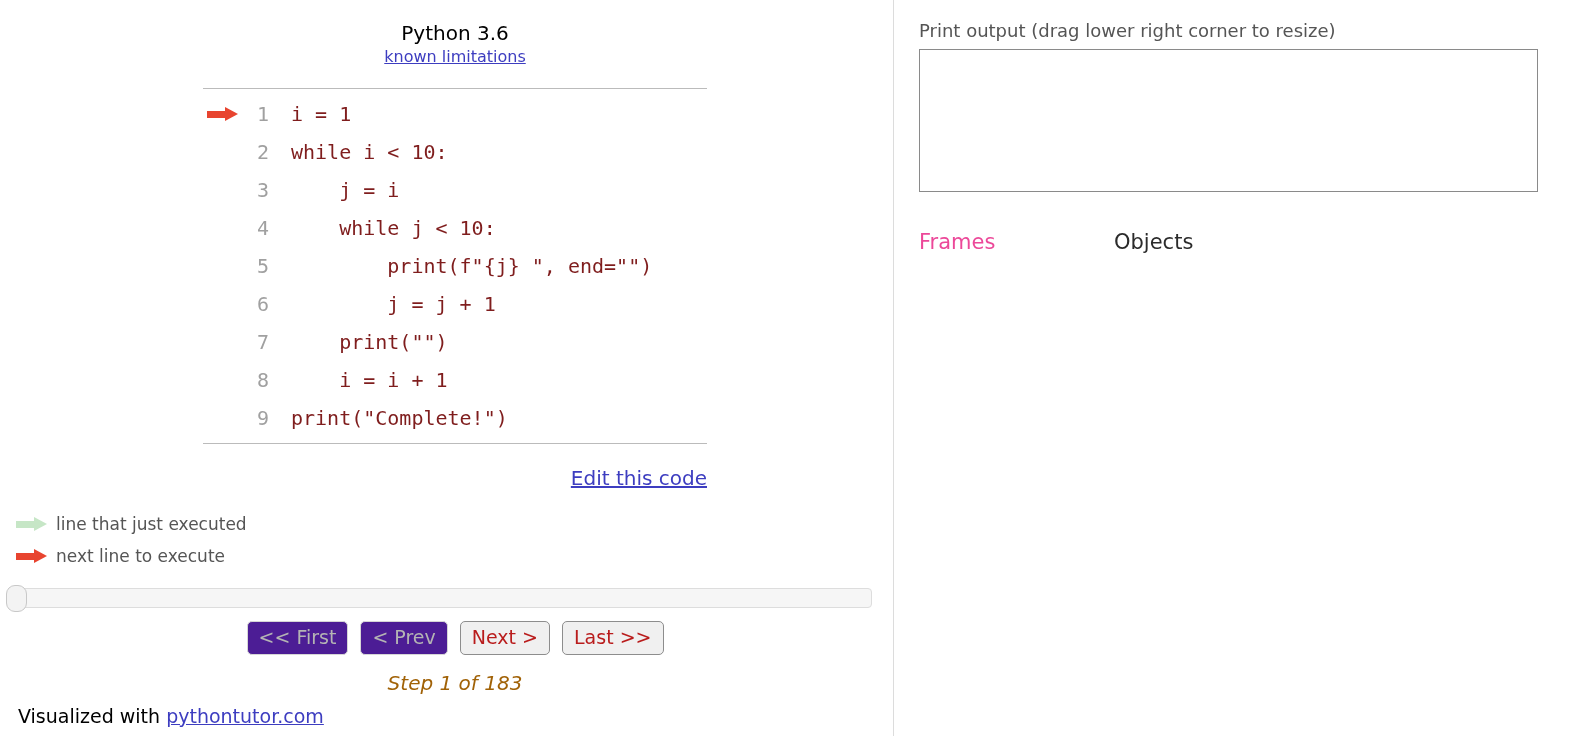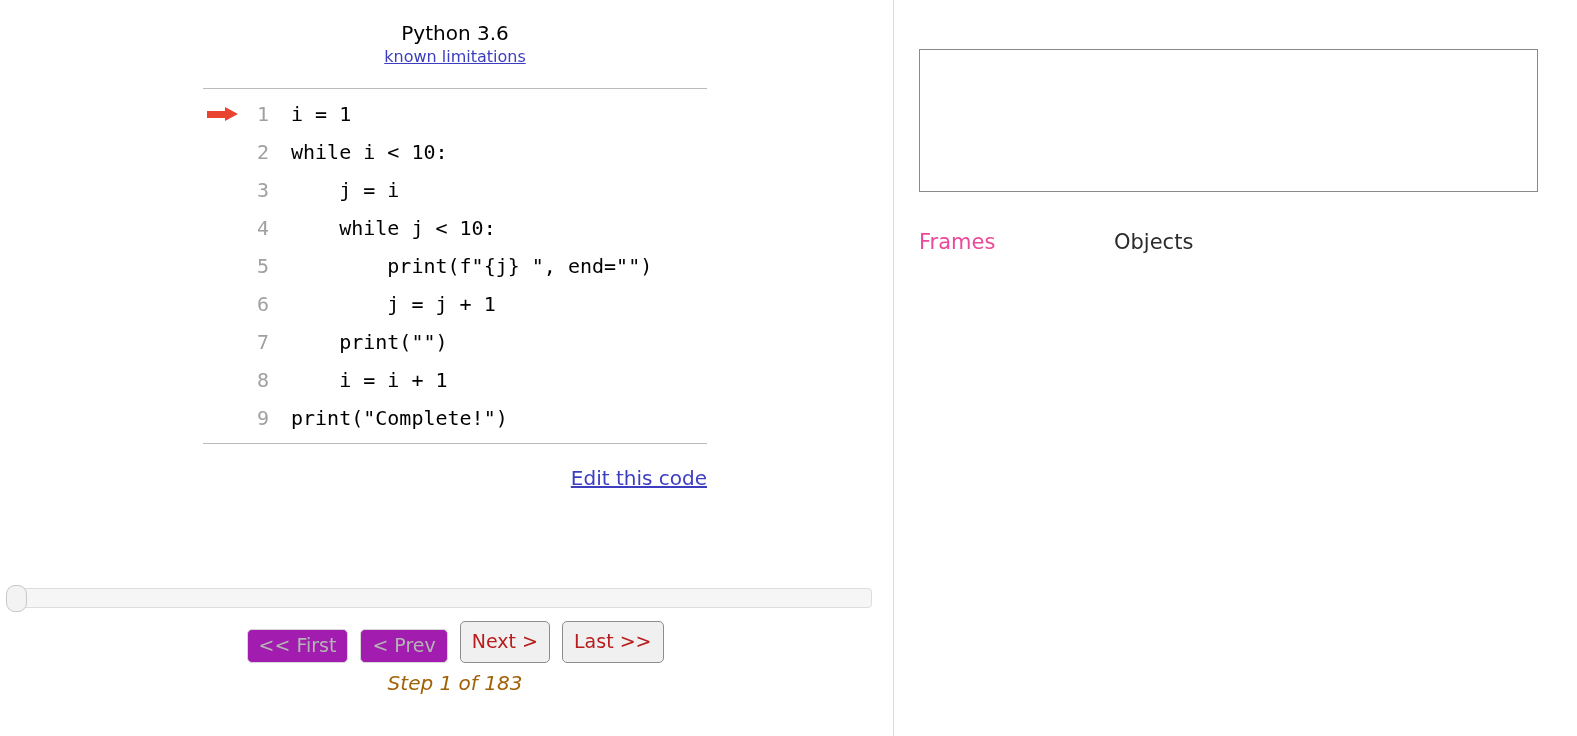--- a/index.html
+++ b/index.html
@@ -87,21 +87,21 @@
     flex: 0 0 22px;
     text-align: right;
     font-family: "DejaVu Sans Mono", monospace;
     font-size: 20px;
     color: #a0a0a0;
   }
   .codeline-cell {
     padding-left: 22px;
     font-family: "DejaVu Sans Mono", monospace;
     font-size: 20px;
-    color: #000000;
+    color: #7f1d1d;
     white-space: pre;
     letter-spacing: 0px;
   }
 
   
   .arrow-red {
     position: relative;
     width: 32px; height: 14px;
   }
   .arrow-red .shaft {
@@ -210,23 +210,22 @@
     padding: 6px 11px 7px 11px;
     border-radius: 5px;
     background: #f0f0f0;
     border: 1px solid #8d8d8d;
     color: #b91c1c;
     cursor: pointer;
   }
   .nav-btn.disabled {
     color: #b4b4b4;
     border-color: #d6d6d6;
-    background: #a21caf;
+    background: #4c1d95;
     cursor: default;
-    margin-top: 8px;
   }
 
   #step-counter {
     position: absolute;
     left: 203px; top: 671px;
     width: 504px;
     text-align: center;
     font-size: 20px;
     color: #a16207;
     font-style: italic;
@@ -354,40 +353,64 @@
       <div class="code-row">
         <div class="arrow-cell"></div>
         <div class="lineno-cell">9</div>
         <div class="codeline-cell">print("Complete!")</div>
       </div>
 
     </div>
 
     <a id="edit-code-link">Edit this code</a>
 
+    <div id="legend">
+      <div class="legend-row">
+        <span class="legend-arrow-wrap">
+          <span class="arrow-green">
+              <span class="shaft"></span>
+              <span class="head"></span>
+            </span>
+        </span>
+        <span class="legend-label">line that just executed</span>
+      </div>
+      <div class="legend-row">
+        <span class="legend-arrow-wrap">
+          <span class="arrow-red">
+              <span class="shaft"></span>
+              <span class="head"></span>
+            </span>
+        </span>
+        <span class="legend-label">next line to execute</span>
+      </div>
+    </div>
 
     <div id="slider-track"></div>
     <div id="slider-handle"></div>
 
     <div id="nav-buttons">
       <button class="nav-btn disabled">&lt;&lt; First</button>
       <button class="nav-btn disabled">&lt; Prev</button>
       <button class="nav-btn">Next &gt;</button>
       <button class="nav-btn">Last &gt;&gt;</button>
     </div>
 
     <div id="step-counter">Step 1 of 183</div>
 
+    <div id="visualized-with">
+      <span>Visualized with </span><a id="pythontutor-link">pythontutor.com</a>
+    </div>
 
   </div>
 
   <div id="vert-divider"></div>
 
   <div id="right-pane">
 
+    <div id="print-output-label">Print output (drag lower right corner to resize)</div>
 
     <div id="print-output-box"></div>
 
     <div id="frames-label">Frames</div>
     <div id="objects-label">Objects</div>
 
     <div id="frames-area"></div>
     <div id="objects-area"></div>
 
   </div>

